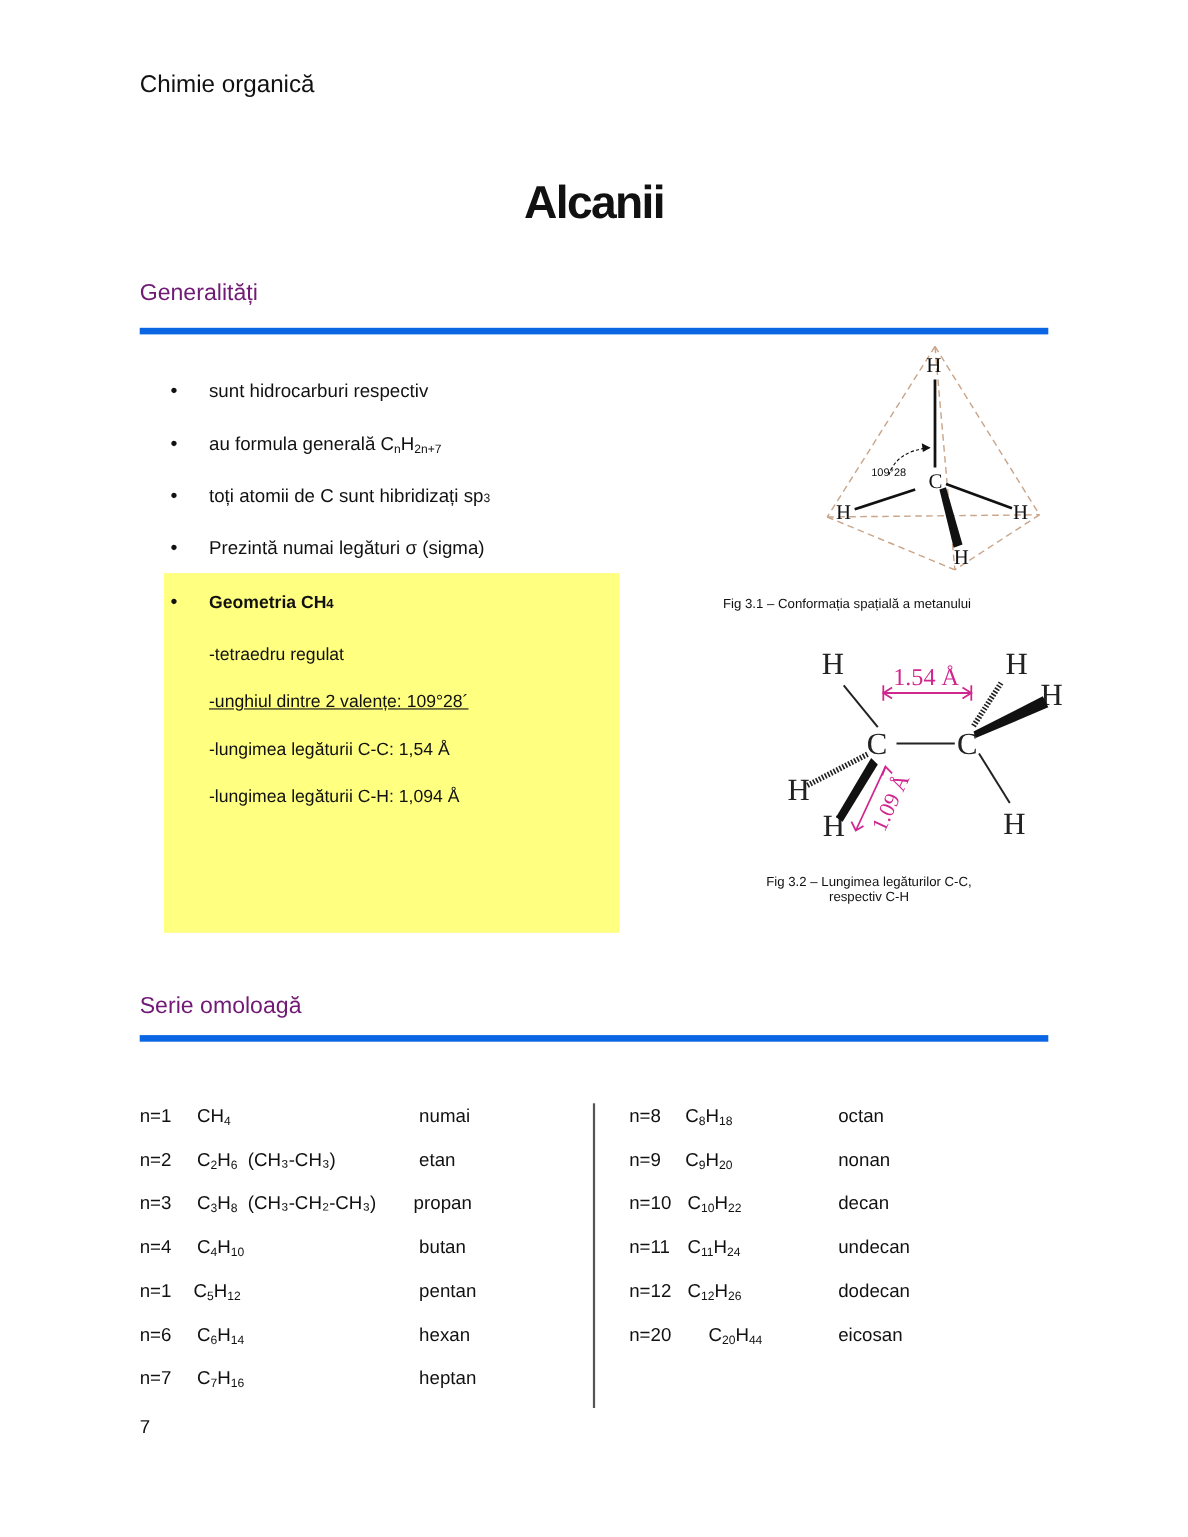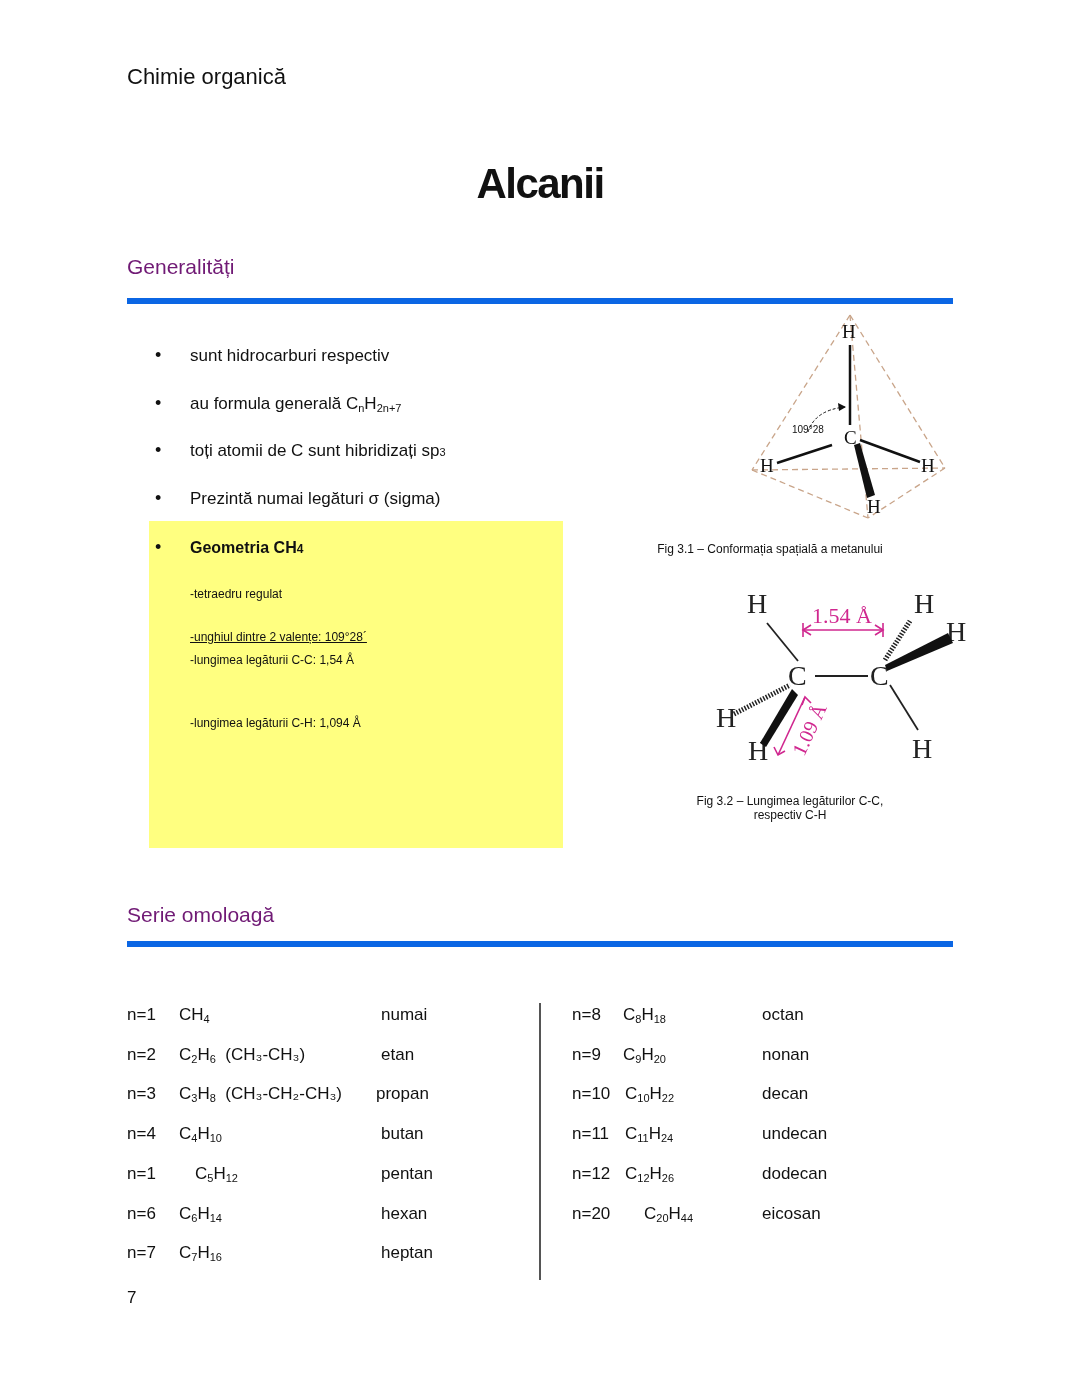--- a/index.html
+++ b/index.html
@@ -8,21 +8,21 @@
   .header-text { left:127px; top:64px; font-size:22px; }
   .title { left:0; width:1080px; top:120px; text-align:center; font-size:42px; font-weight:bold; letter-spacing:-1.5px;margin-top:40px; }
   .section-heading { left:127px; font-size:21px; color:#701a75; }
   .rule { left:127px; width:826px; height:6px; background:#0b66e4; }
   .bullet-row { left:155px; font-size:17px; display:flex; align-items:baseline; }
   .bullet-dot { width:35px; font-size:18px; }
   sub { font-size:11px; vertical-align:-3px; line-height:0; }
   sup { font-size:11px; vertical-align:7px; line-height:0; }
   .yellow-box { left:149px; top:521px; width:414px; height:327px; background:#ffff80; }
   .geo-title { font-weight:bold; font-size:16px; }
-  .geo-item { left:190px; font-size:12px; }
+  .geo-item { left:190px; font-size:16px; }
   .caption { font-size:12px; text-align:center; }
   .tbl { font-size:17px; }
   .divider { left:539px; top:1003px; width:2px; height:277px; background:#555; }
   .page-num { left:127px; top:1288px; font-size:17px; }
 </style>
 </head>
 <body>
 
 <div class="abs header-text">Chimie organică</div>
 <div class="abs title">Alcanii</div>
@@ -49,21 +49,21 @@
 </div>
 
 <div class="abs yellow-box"></div>
 <div class="abs bullet-row" style="top:537px;">
   <span class="bullet-dot">•</span>
   <span class="geo-title">Geometria CH</span>
     <sub style="font-weight:bold;font-size:12px;">4</sub>
 </div>
 <div class="abs geo-item" style="top:587px;">-tetraedru regulat</div>
 <div class="abs geo-item" style="top:630px;text-decoration:underline;">-unghiul dintre 2 valențe: 109°28´</div>
-<div class="abs geo-item" style="top:653px;">-lungimea legăturii C-C: 1,54 Å</div>
+<div class="abs geo-item" style="top:673px;">-lungimea legăturii C-C: 1,54 Å</div>
 <div class="abs geo-item" style="top:716px;">-lungimea legăturii C-H: 1,094 Å</div>
 
 <svg class="abs" style="left:740px;top:310px;" width="220" height="215">
   <g stroke="#c9a58a" stroke-width="1.3" stroke-dasharray="6,4" fill="none">
     <line x1="110" y1="5" x2="12" y2="160"></line>
     <line x1="110" y1="5" x2="205" y2="158"></line>
     <line x1="110" y1="5" x2="128" y2="208"></line>
     <line x1="12" y1="160" x2="205" y2="158"></line>
     <line x1="12" y1="160" x2="128" y2="208"></line>
     <line x1="205" y1="158" x2="128" y2="208"></line>
@@ -144,21 +144,21 @@
       <div class="abs tbl" style="left:179px;top:1084.4px"><span>C</span><sub>3</sub><span>H</span><sub>8</sub>&nbsp; <span>(CH₃-CH₂-CH₃)</span></div>
       <div class="abs tbl" style="left:376px;top:1084.4px">propan</div>
     </div>
     <div>
       <div class="abs tbl" style="left:127px;top:1124.1px">n=4</div>
       <div class="abs tbl" style="left:179px;top:1124.1px"><span>C</span><sub>4</sub><span>H</span><sub>10</sub>&nbsp; <span></span></div>
       <div class="abs tbl" style="left:381px;top:1124.1px">butan</div>
     </div>
     <div>
       <div class="abs tbl" style="left:127px;top:1163.8px">n=1</div>
-      <div class="abs tbl" style="left:195px;top:1163.8px"><span>C</span><sub>5</sub><span>H</span><sub>12</sub>&nbsp; <span></span></div>
+      <div class="abs tbl" style="left:176px;top:1163.8px"><span>C</span><sub>5</sub><span>H</span><sub>12</sub>&nbsp; <span></span></div>
       <div class="abs tbl" style="left:381px;top:1163.8px">pentan</div>
     </div>
     <div>
       <div class="abs tbl" style="left:127px;top:1203.5px">n=6</div>
       <div class="abs tbl" style="left:179px;top:1203.5px"><span>C</span><sub>6</sub><span>H</span><sub>14</sub>&nbsp; <span></span></div>
       <div class="abs tbl" style="left:381px;top:1203.5px">hexan</div>
     </div>
     <div>
       <div class="abs tbl" style="left:127px;top:1243.2px">n=7</div>
       <div class="abs tbl" style="left:179px;top:1243.2px"><span>C</span><sub>7</sub><span>H</span><sub>16</sub>&nbsp; <span></span></div>

